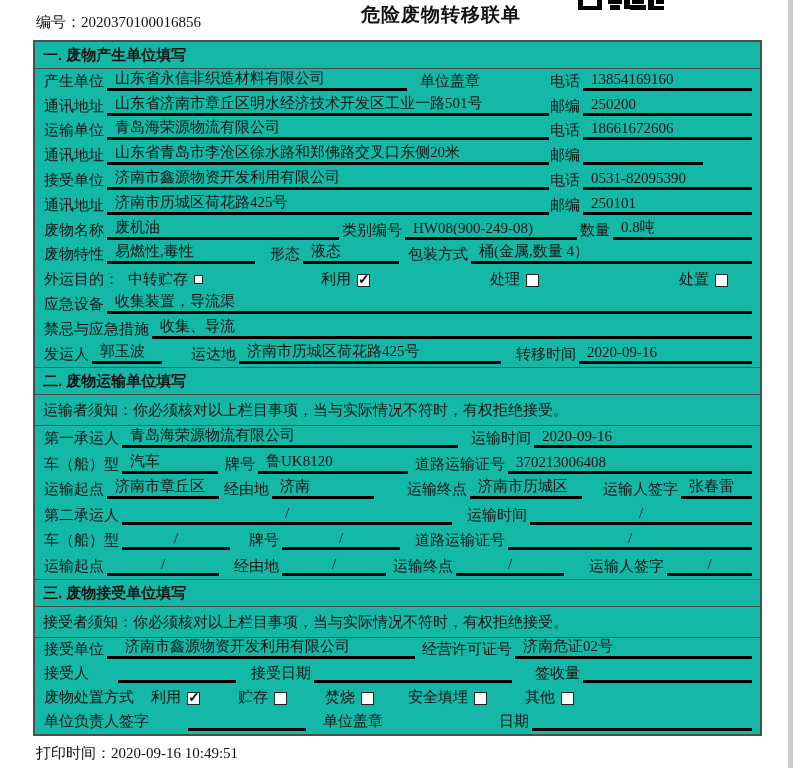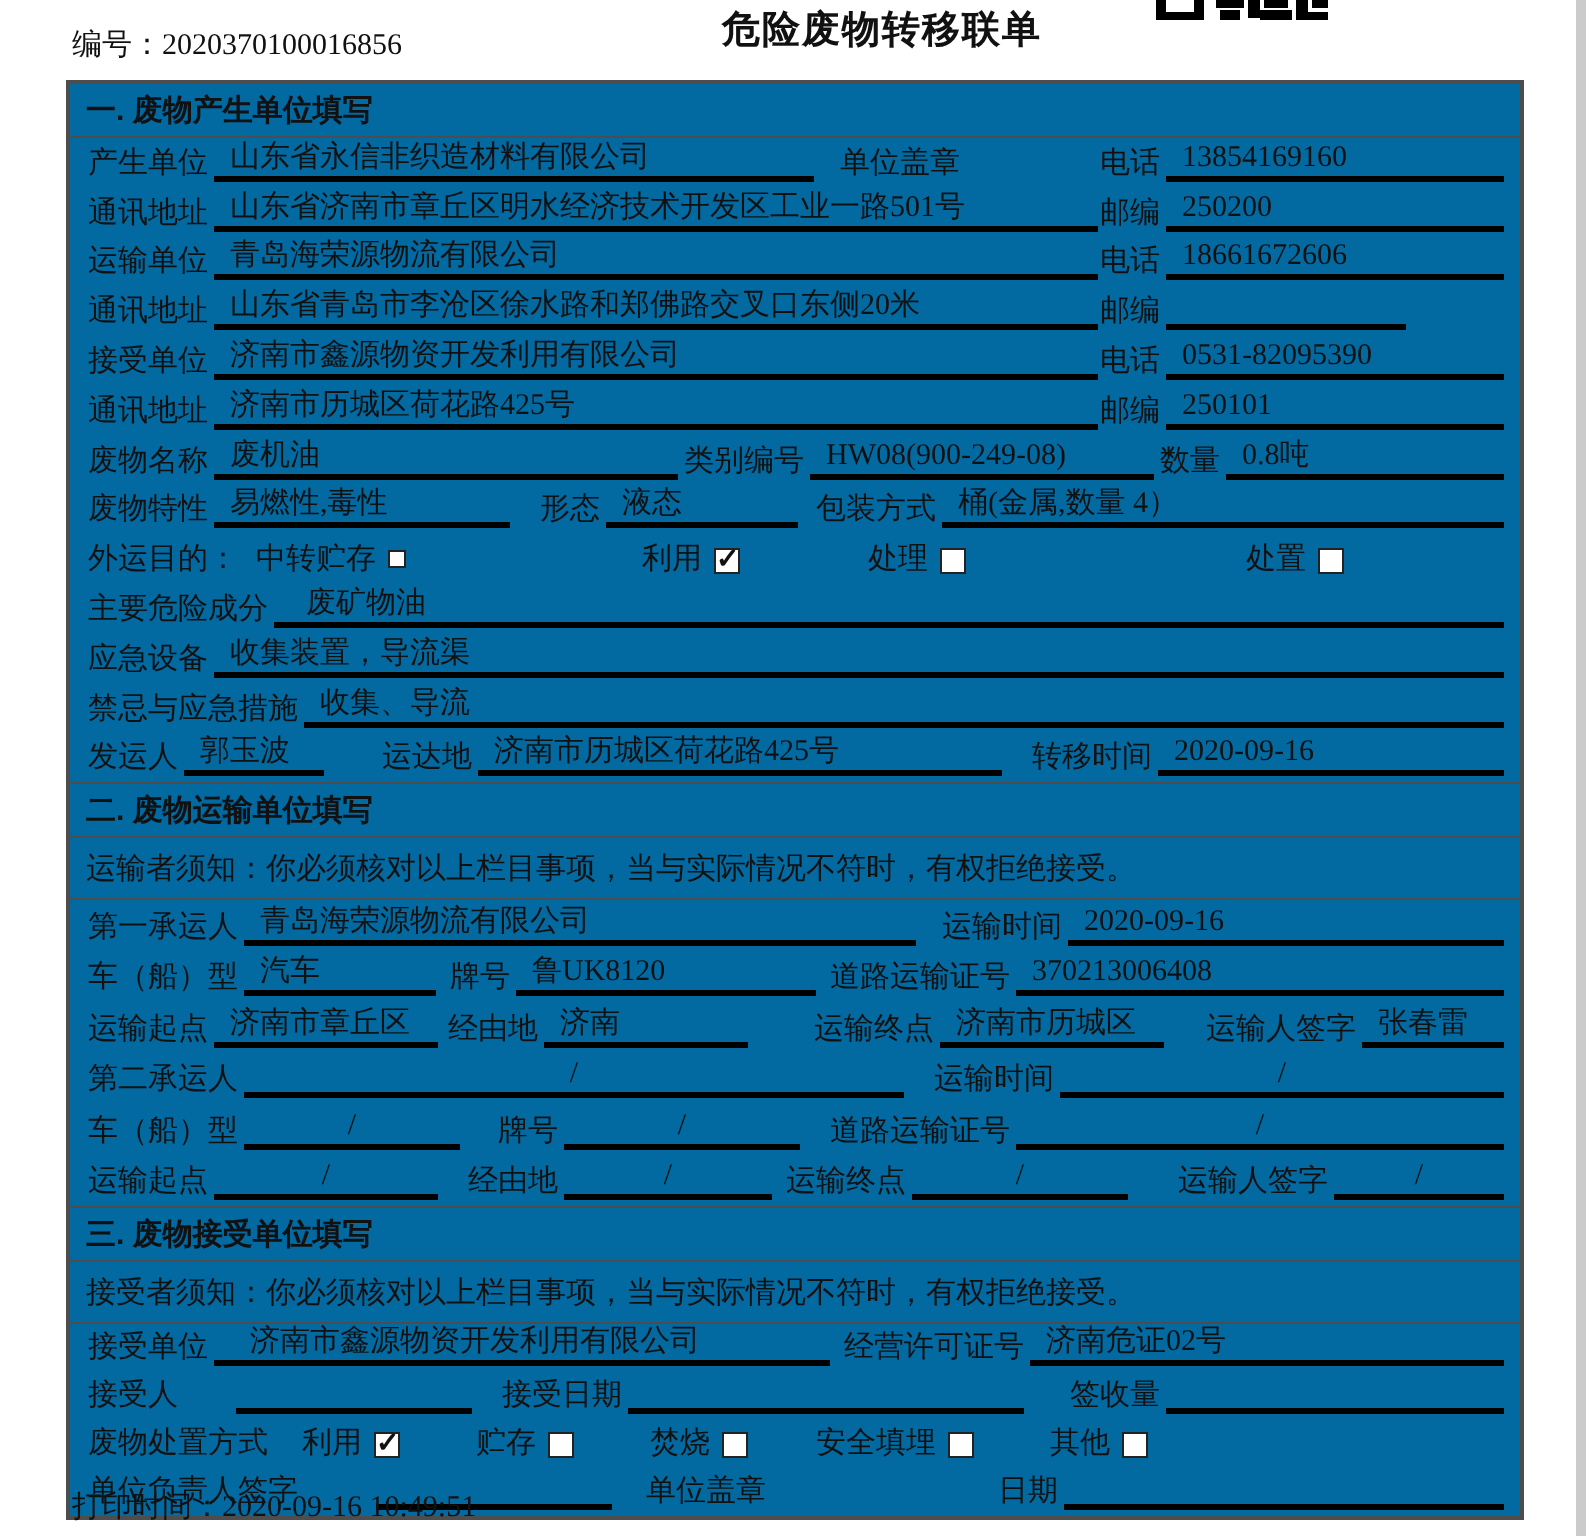--- a/index.html
+++ b/index.html
@@ -15,21 +15,21 @@
   .doc-title {
     position:absolute; left:86px; right:0; top:2px; text-align:center;
     font-size:19px; font-weight:bold; letter-spacing:1px;
     font-family:"Liberation Sans","DejaVu Sans",sans-serif;
   }
   .qr-frag { position:absolute; left:578px; top:0; width:86px; height:10px; }
   .edge-strip { position:absolute; right:3px; top:0; width:5px; height:768px; background:#cbcbcb; }
 
   .form {
     position:absolute; left:33px; top:40px; width:729px;
-    border:2px solid #4d4d4d; background:#0369a1;
+    border:2px solid #4d4d4d; background:#14b8a6;
   }
   .sec-head {
     font-family:"Liberation Sans","DejaVu Sans",sans-serif;
     font-weight:bold; font-size:15px; padding:4px 8px 3px;
     border-bottom:1.5px solid #4d4d4d;
   }
   .sec-head.mid { border-top:1.5px solid #4d4d4d; }
   .note-row { font-size:15px; padding:6px 8px 5px; border-bottom:1.5px solid #4d4d4d; white-space:nowrap; }
 
   .row {
@@ -167,34 +167,30 @@
       <div class="row">
         <span class="lbl">外运目的：</span>
         <span class="cbg" style="margin-left:6px">
           <span class="cbl">中转贮存</span>
           <span class="cb small"></span>
         </span>
         <span class="cbg" style="margin-left:118px">
           <span class="cbl">利用</span>
           <span class="cb checked"></span>
         </span>
-        <span class="cbg" style="margin-left:64px">
+        <span class="cbg" style="margin-left:120px">
           <span class="cbl">处理</span>
           <span class="cb"></span>
         </span>
         <span class="cbg" style="margin-left:140px">
           <span class="cbl">处置</span>
           <span class="cb"></span>
         </span>
       </div>
 
-      <div class="row">
-        <span class="lbl">主要危险成分</span>
-        <span class="val grow" style="padding-left:16px">废矿物油</span>
-      </div>
 
       <div class="row">
         <span class="lbl">应急设备</span>
         <span class="val grow">收集装置，导流渠</span>
       </div>
 
       <div class="row">
         <span class="lbl">禁忌与应急措施</span>
         <span class="val grow">收集、导流</span>
       </div>

